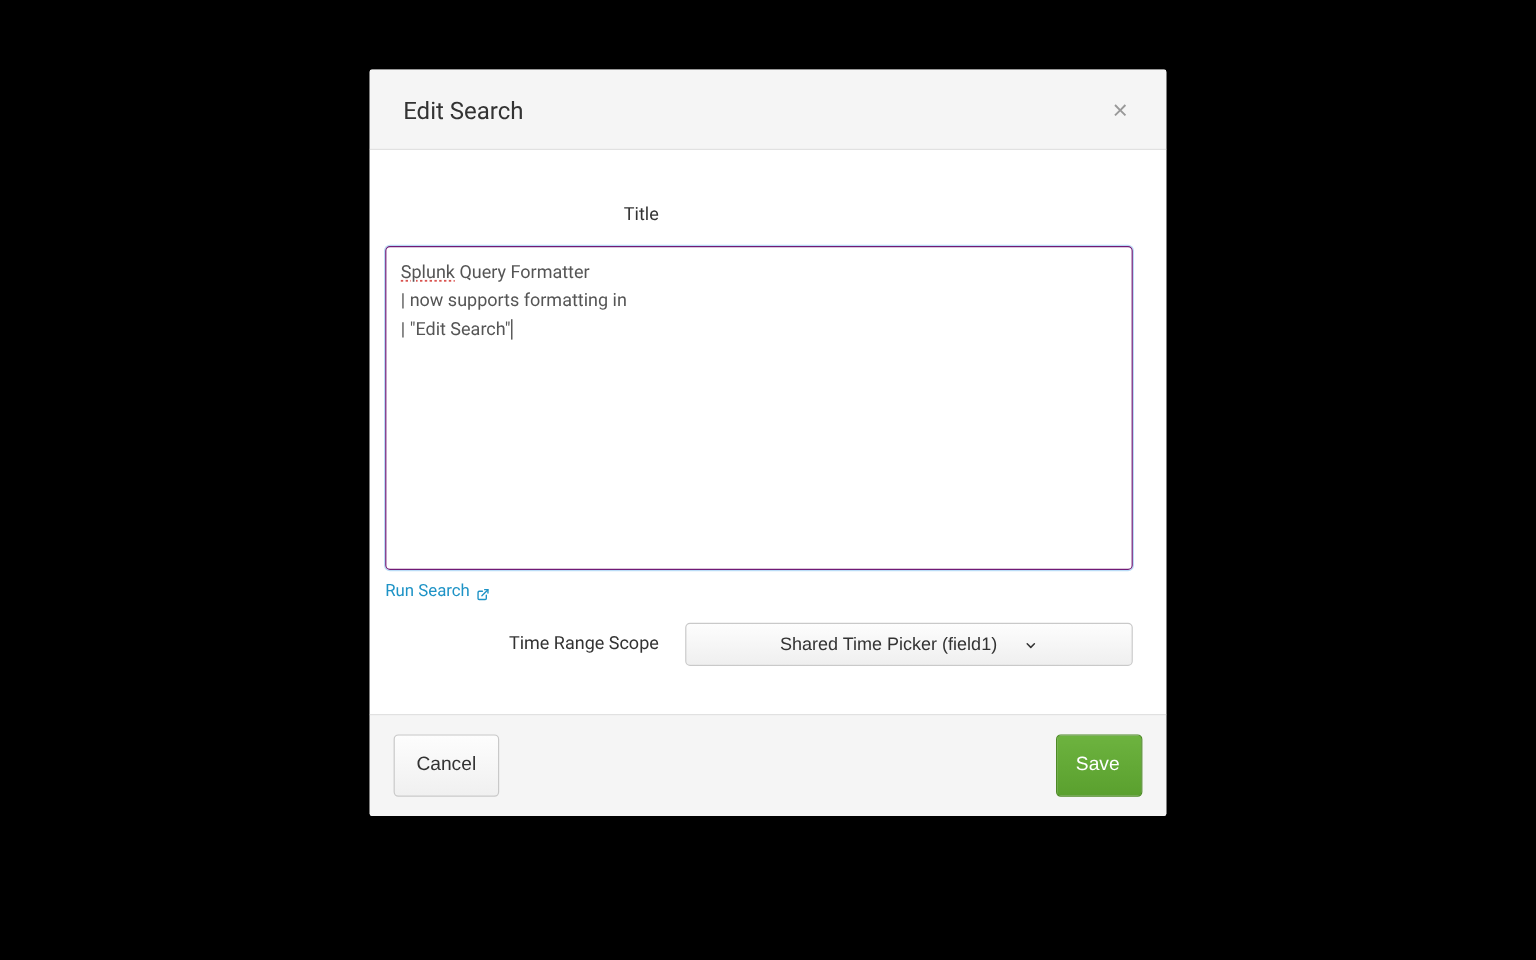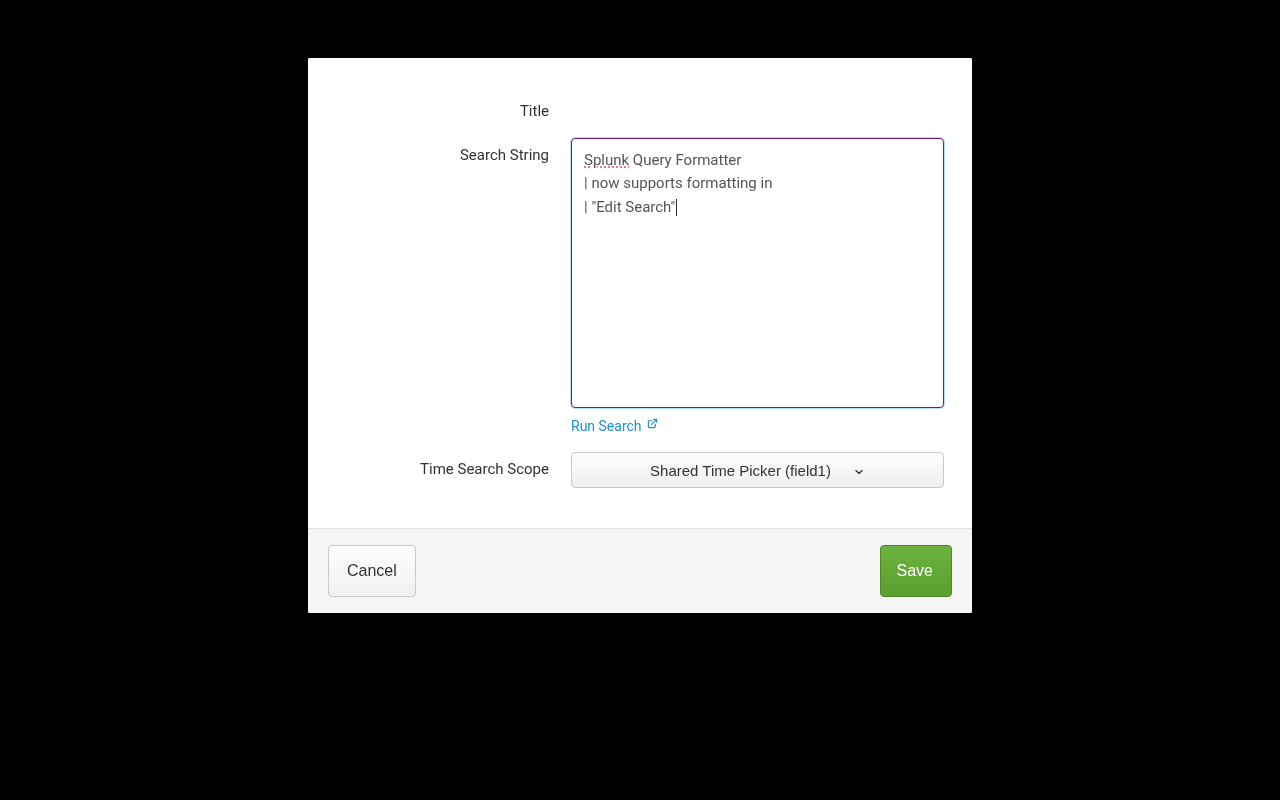--- a/index.html
+++ b/index.html
@@ -79,21 +79,21 @@
     outline: none;
   }
   .spellcheck {
     text-decoration: underline;
     text-decoration-style: dotted;
     text-decoration-color: #d9534f;
     text-underline-offset: 2px;
   }
   .run-link {
     display: inline-flex;
-    align-items: flex-start;
+    align-items: flex-end;
     gap: 5px;
     margin-top: 10px;
     color: #1e93c6;
     text-decoration: none;
     font-size: 14px;
     cursor: pointer;
   }
   .ext-icon {
     width: 11px;
     height: 11px;
@@ -151,47 +151,52 @@
     background: #333;
     vertical-align: text-bottom;
     margin-left: 1px;
   }
 </style>
 </head>
 <body>
 
 <div class="modal">
 
+  <div class="modal-header">
+    <div class="modal-title">Edit Search</div>
+    <button class="close-btn">
+      <span>×</span>
+    </button>
+  </div>
 
   <div class="modal-body">
 
     <div class="form-row">
       <div class="form-label">Title</div>
       <div class="form-field"></div>
     </div>
 
     <div class="form-row">
-      <div class="form-label">Search String</div>
       <div class="form-field">
         <div class="search-textarea" contenteditable="true" style=""><span class="spellcheck">Splunk</span><span> Query Formatter</span><br><span>| now supports formatting in</span><br><span>| "Edit Search"</span><span class="caret-bar"></span></div>
         <a class="run-link">
           <span>Run Search</span>
           <span class="ext-icon">
             <svg viewBox="0 0 24 24" fill="none" stroke="#1e93c6" stroke-width="2.5" stroke-linecap="round" stroke-linejoin="round">
               <path d="M18 13v6a2 2 0 0 1-2 2H5a2 2 0 0 1-2-2V8a2 2 0 0 1 2-2h6"></path>
               <polyline points="15 3 21 3 21 9"></polyline>
               <line x1="10" y1="14" x2="21" y2="3"></line>
             </svg>
           </span>
         </a>
       </div>
     </div>
 
     <div class="form-row" style="margin-top:18px;">
-      <div class="form-label">Time Search Scope</div>
+      <div class="form-label">Time Range Scope</div>
       <div class="form-field">
         <button class="dropdown-btn">
           <span>Shared Time Picker (field1)</span>
           <span class="chevron">
             <svg viewBox="0 0 24 24" fill="none" stroke="#333" stroke-width="2.5" stroke-linecap="round" stroke-linejoin="round">
               <polyline points="6 9 12 15 18 9"></polyline>
             </svg>
           </span>
         </button>
       </div>

